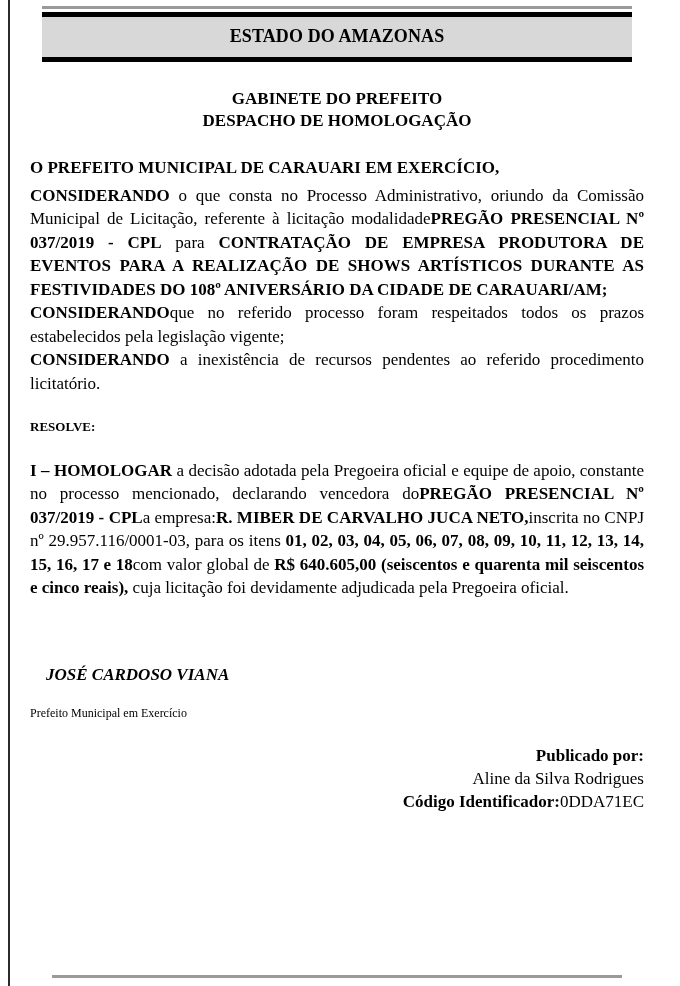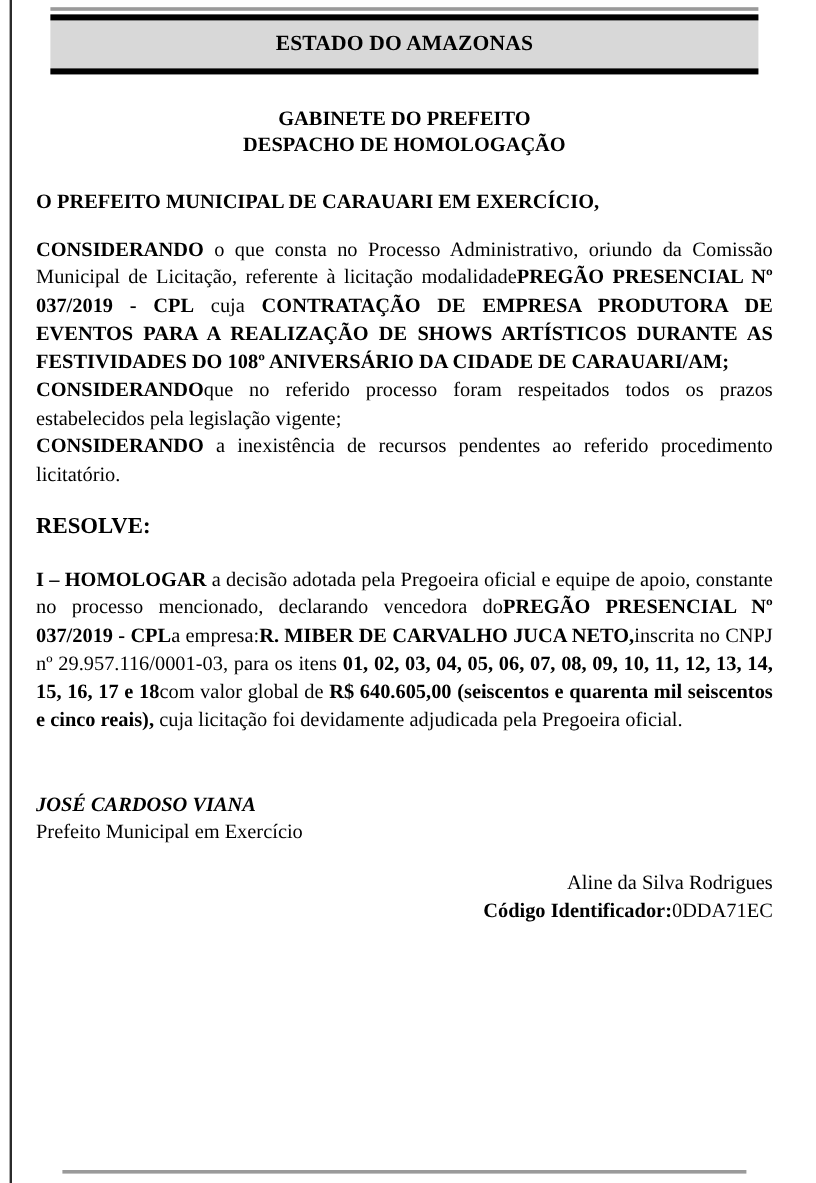--- a/index.html
+++ b/index.html
@@ -79,47 +79,47 @@
     font-size: 17px;
     line-height: 23.5px;
     text-align: justify;
     text-justify: inter-word;
   }
   .para {
     margin: 0;
     text-align: justify;
   }
   .para.lead {
-    margin-bottom: 16px;
+    margin-bottom: 4px;
   }
   b, .b { font-weight: bold; }
   .spacer-md { height: 20px; }
   .spacer-lg { height: 24px; }
 
   .resolve {
     font-weight: bold;
-    font-size: 19px;
+    font-size: 13px;
     margin: 0;
   }
 
   .date-line {
     font-size: 17px;
     margin: 0;
   }
 
   
   .sig-name {
     font-weight: bold;
     font-style: italic;
     font-size: 17px;
     line-height: 22px;
-    margin: 0;
+    margin: 16px;
   }
   .sig-role {
-    font-size: 17px;
+    font-size: 12px;
     line-height: 22px;
     margin: 0;
   }
 
   
   .pub-block {
     margin-top: 20px;
     text-align: right;
     font-size: 17px;
     line-height: 23px;
@@ -154,21 +154,21 @@
 
   <div class="doc-title">
     <div>GABINETE DO PREFEITO</div>
     <div>DESPACHO DE HOMOLOGAÇÃO</div>
   </div>
 
   <div class="body-block">
 
     <p class="para lead"><b>O PREFEITO MUNICIPAL DE CARAUARI EM EXERCÍCIO,</b><br></p>
 
-    <p class="para"><b>CONSIDERANDO</b><span> o que consta no Processo Administrativo, oriundo da Comissão Municipal de Licitação, referente à licitação modalidade</span><b>PREGÃO PRESENCIAL Nº 037/2019 - CPL</b><span> cuja </span><b>CONTRATAÇÃO DE EMPRESA PRODUTORA DE EVENTOS PARA A REALIZAÇÃO DE SHOWS ARTÍSTICOS DURANTE AS FESTIVIDADES DO 108º ANIVERSÁRIO DA CIDADE DE CARAUARI/AM;</b></p>
+    <p class="para"><b>CONSIDERANDO</b><span> o que consta no Processo Administrativo, oriundo da Comissão Municipal de Licitação, referente à licitação modalidade</span><b>PREGÃO PRESENCIAL Nº 037/2019 - CPL</b><span> para </span><b>CONTRATAÇÃO DE EMPRESA PRODUTORA DE EVENTOS PARA A REALIZAÇÃO DE SHOWS ARTÍSTICOS DURANTE AS FESTIVIDADES DO 108º ANIVERSÁRIO DA CIDADE DE CARAUARI/AM;</b></p>
 
     <p class="para"><b>CONSIDERANDO</b><span>que no referido processo foram respeitados todos os prazos estabelecidos pela legislação vigente;</span></p>
 
     <p class="para"><b>CONSIDERANDO</b><span> a inexistência de recursos pendentes ao referido procedimento licitatório.</span></p>
 
     <div class="spacer-md"></div>
 
     <p class="resolve">RESOLVE:</p>
 
     <div class="spacer-md"></div>
@@ -178,20 +178,21 @@
 
     <div class="spacer-lg"></div>
 
 
     <div class="spacer-lg"></div>
 
     <p class="sig-name">JOSÉ CARDOSO VIANA</p>
     <p class="sig-role">Prefeito Municipal em Exercício</p>
 
     <div class="pub-block">
+      <div class="pub-label">Publicado por:</div>
       <div class="pub-name">Aline da Silva Rodrigues</div>
       <div><span class="pub-code-label">Código Identificador:</span><span class="pub-code-value">0DDA71EC</span></div>
     </div>
 
   </div>
 </div>
 
 <div class="bottom-rule"></div>
 
 </body></html>

